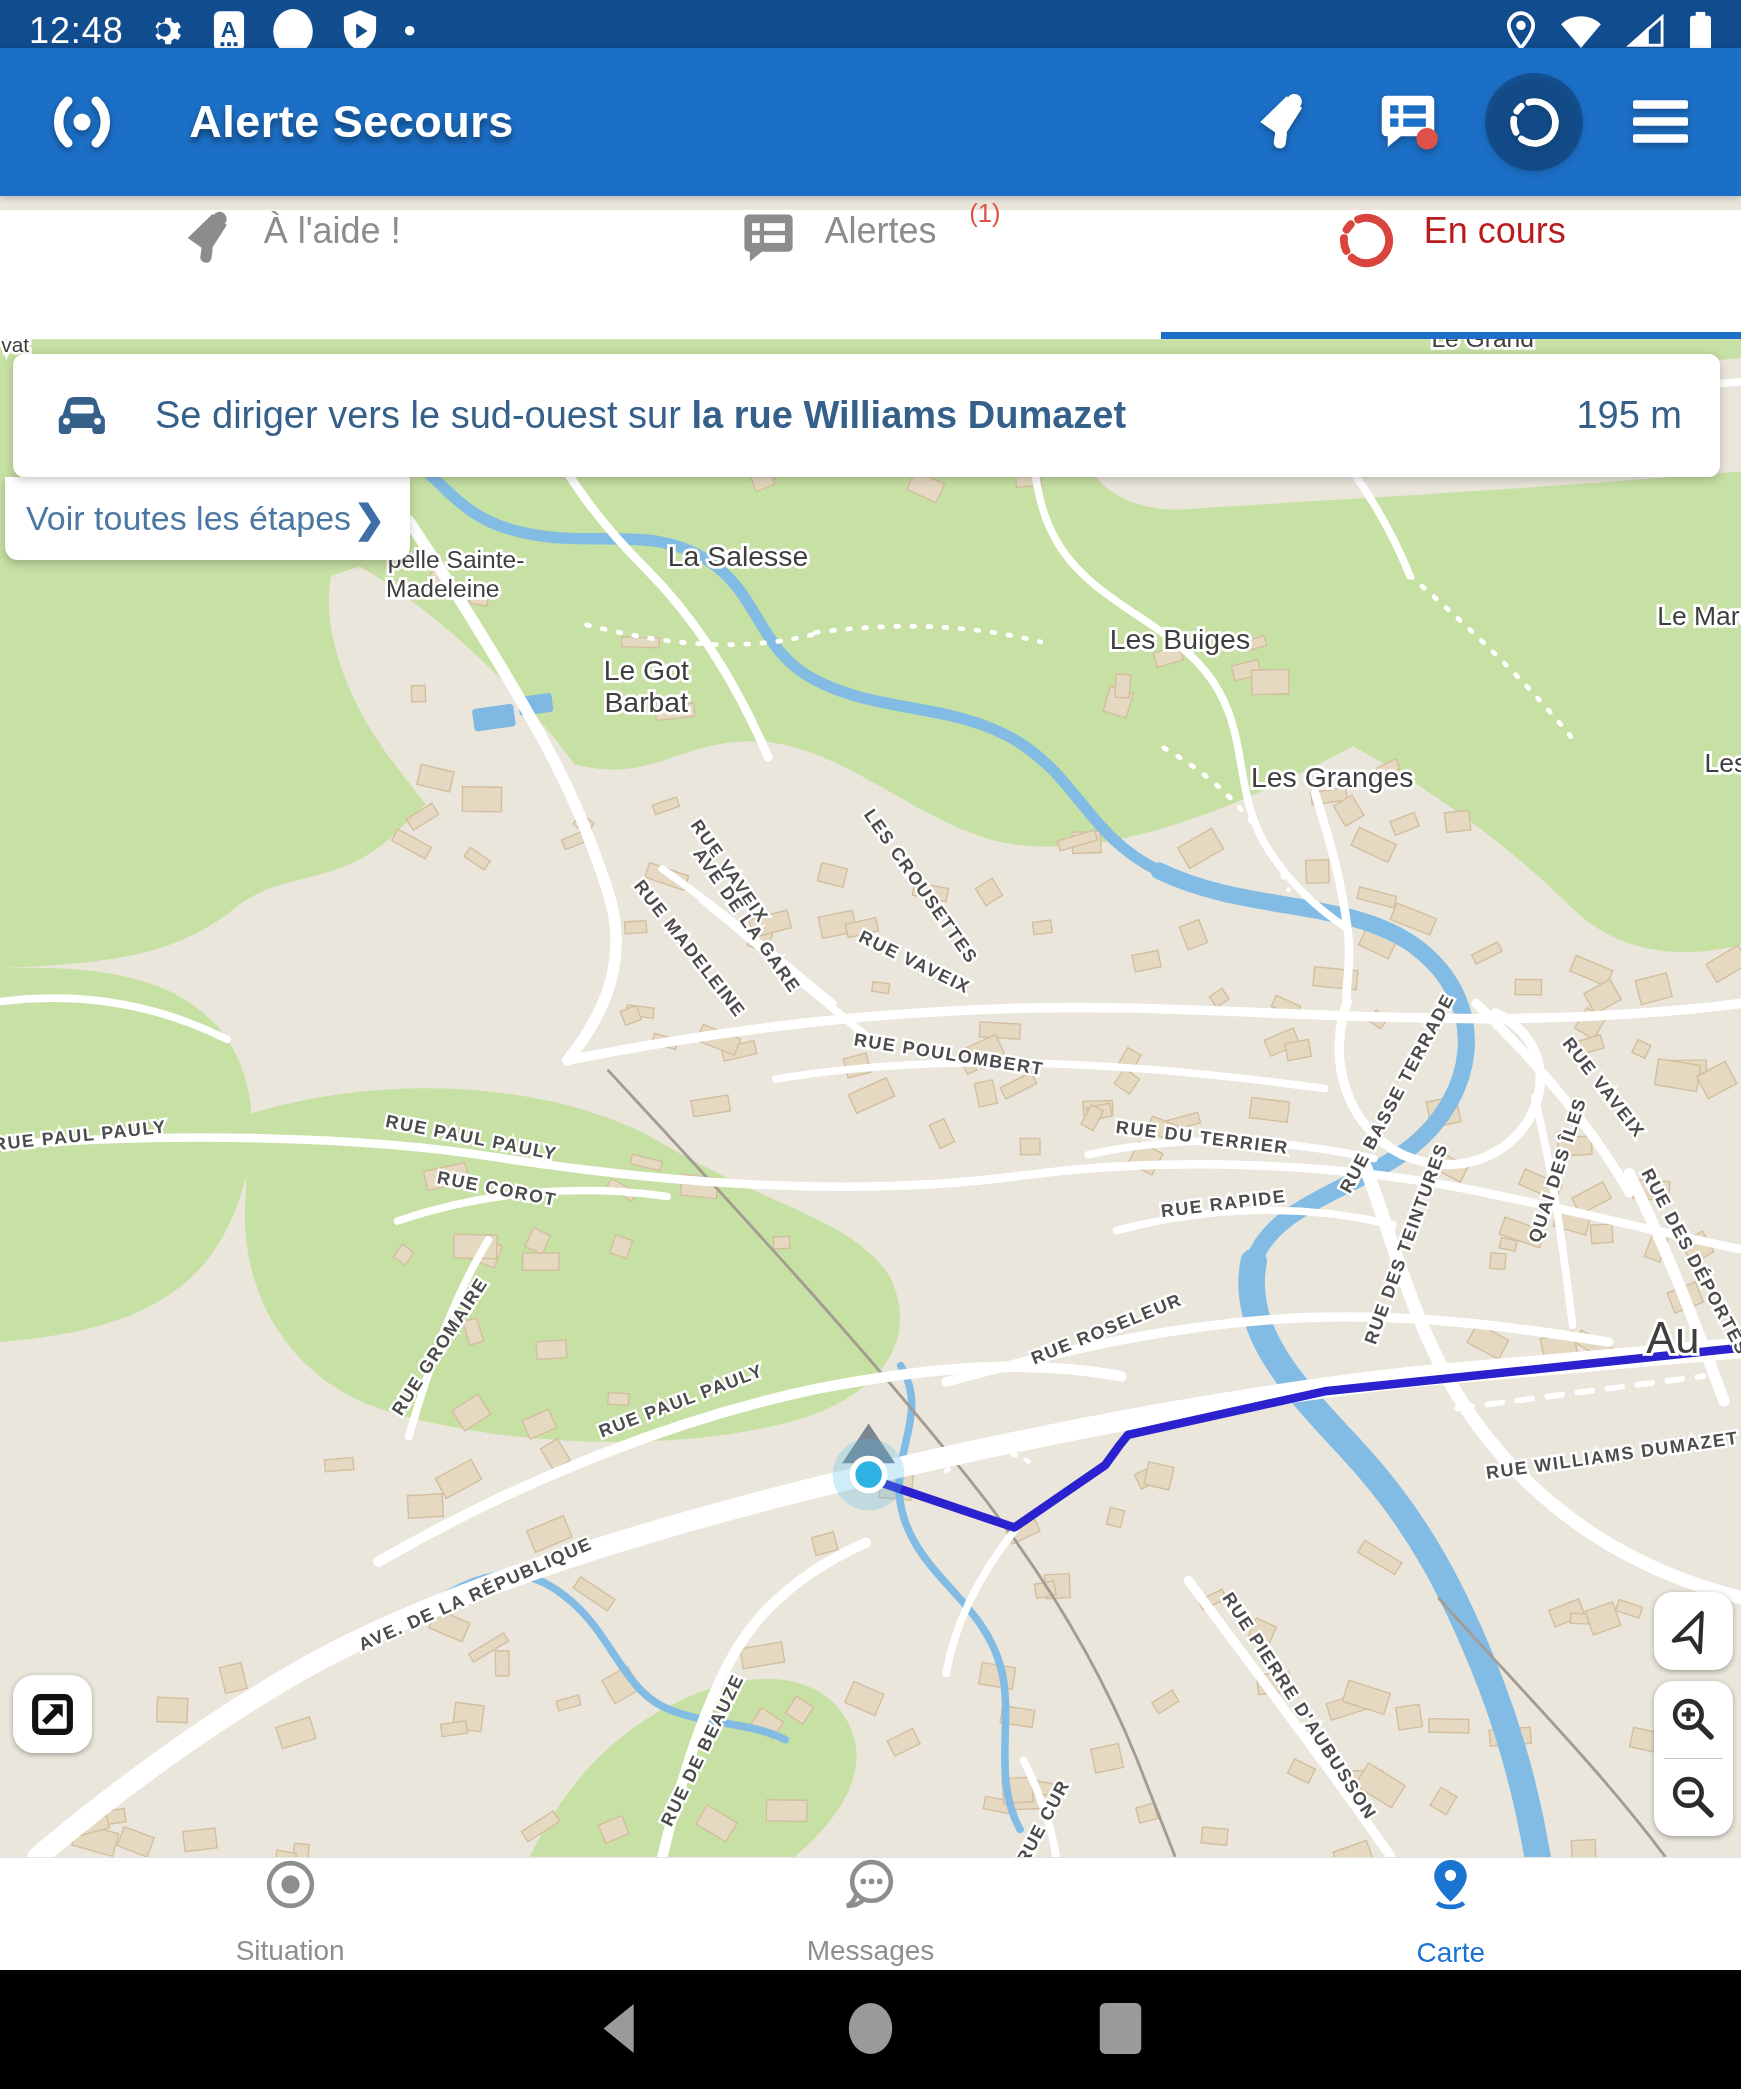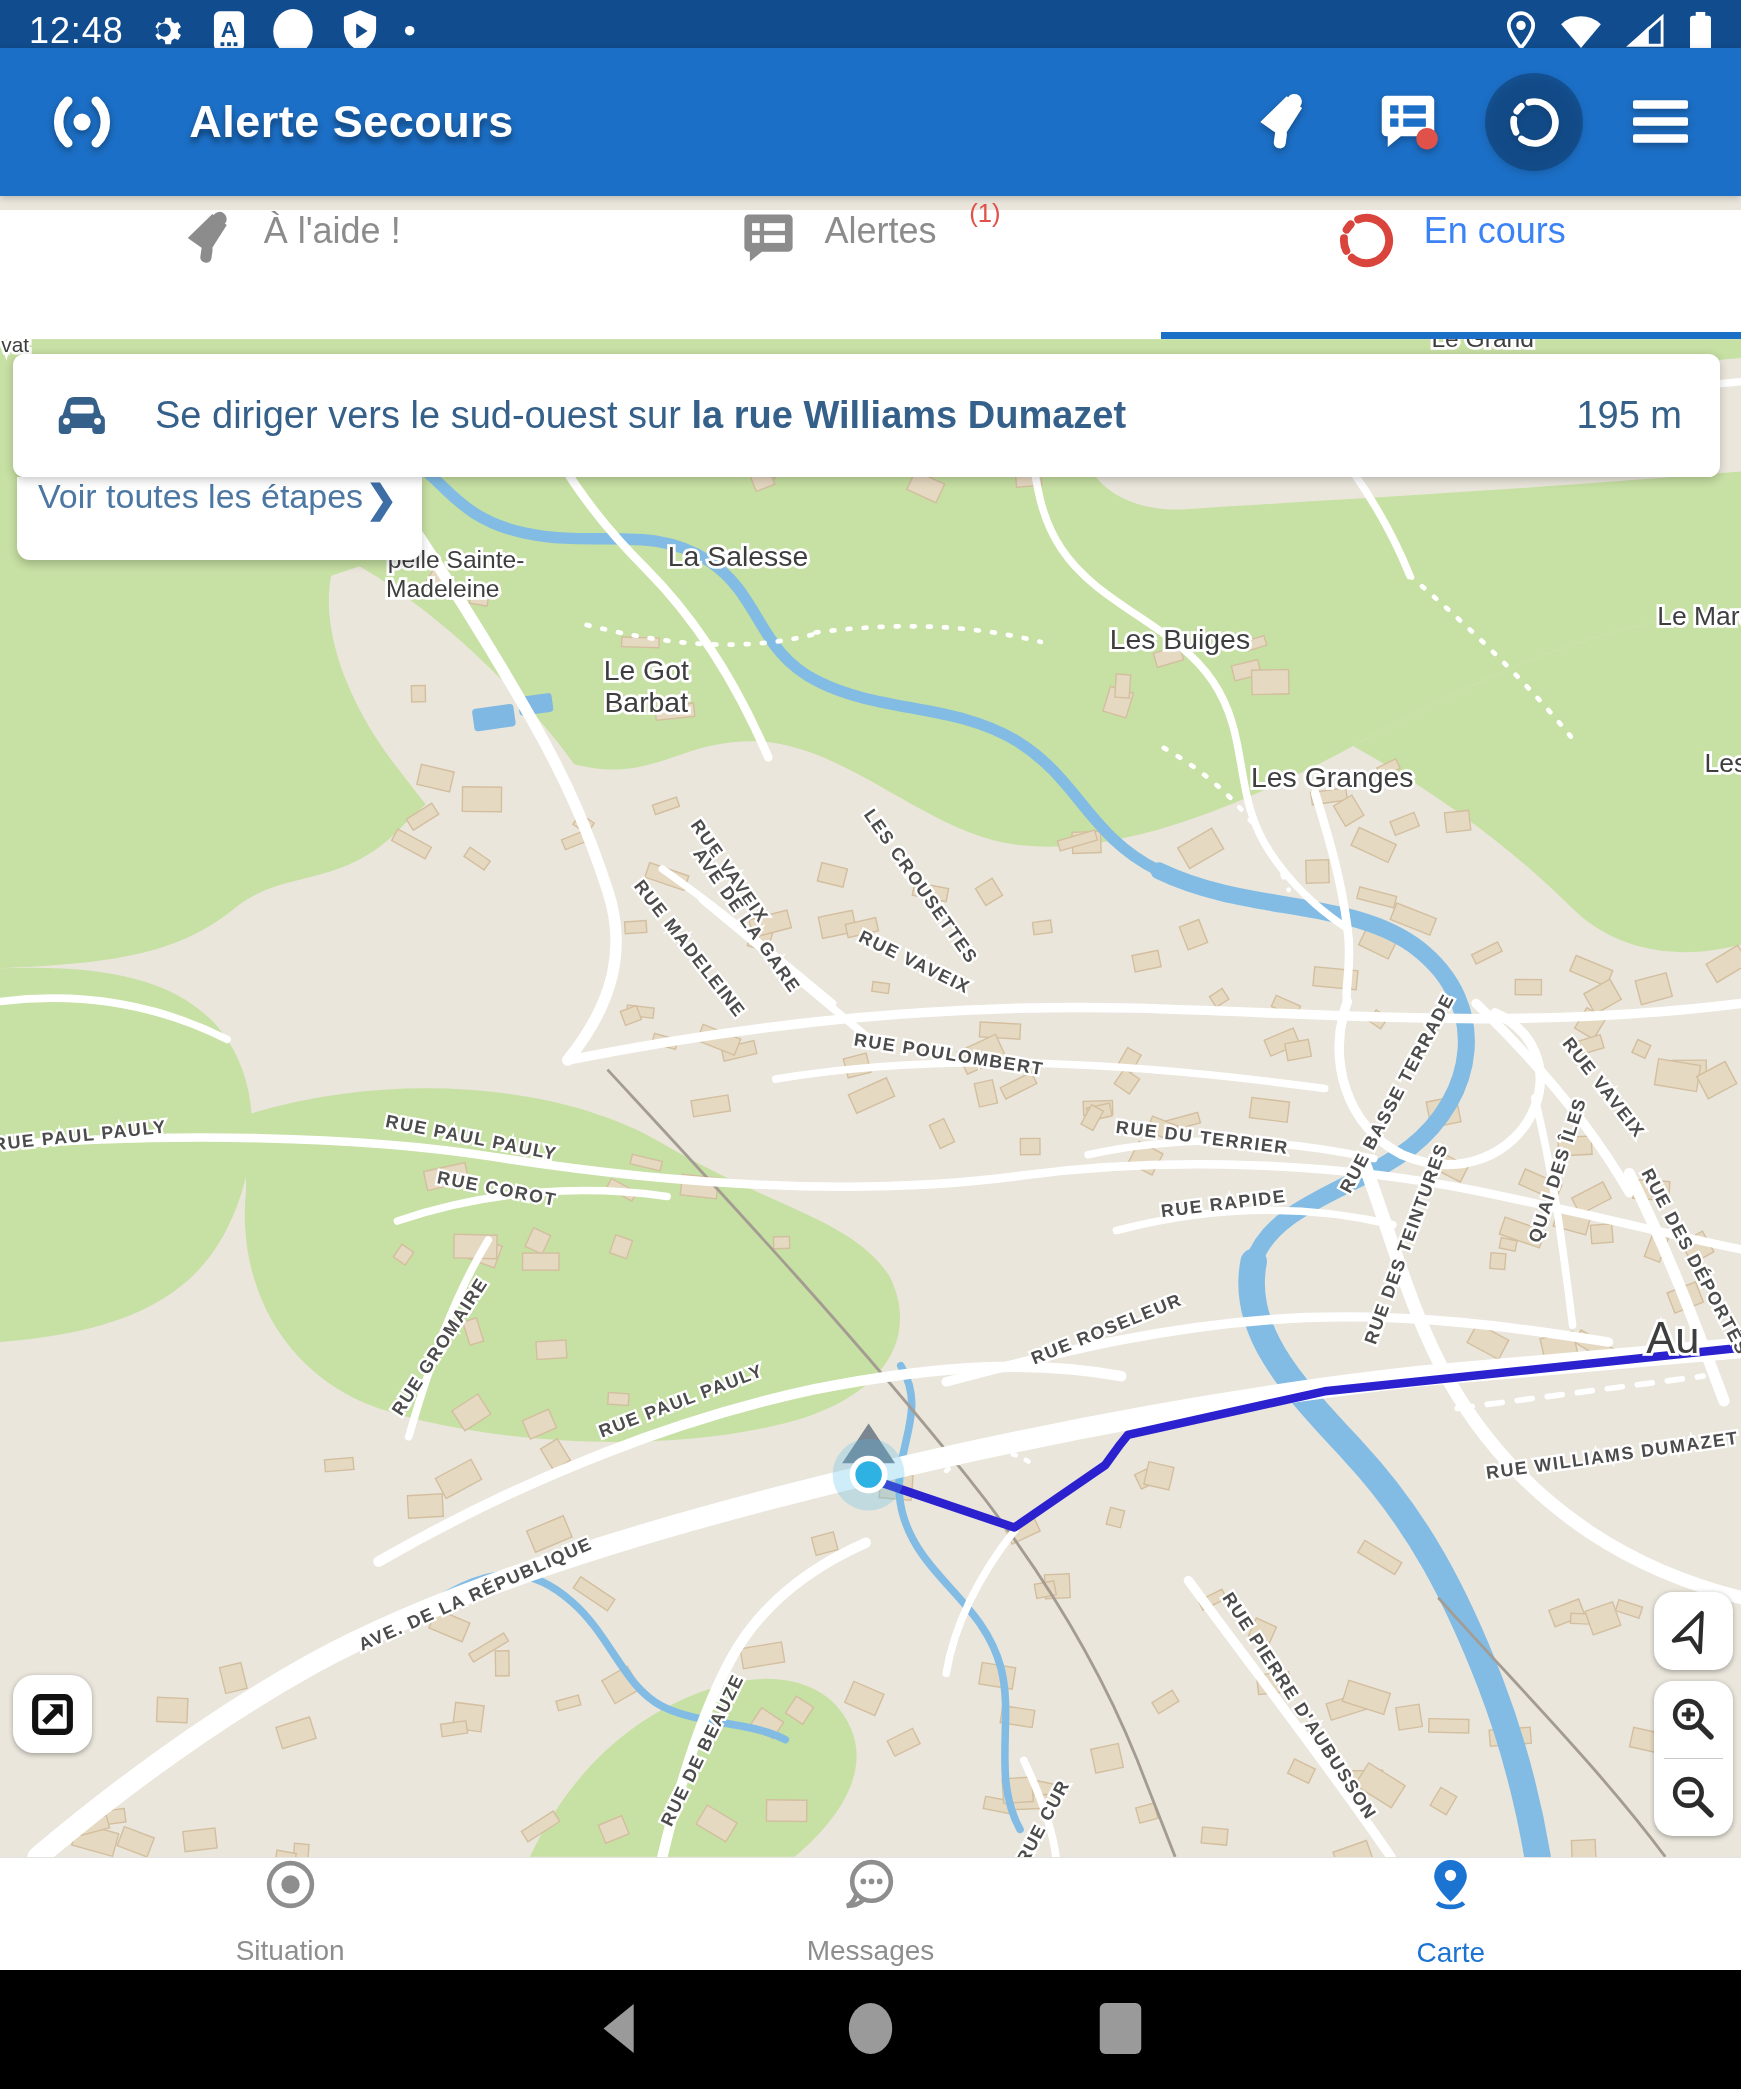--- a/index.html
+++ b/index.html
@@ -30,42 +30,42 @@
   .appbar-actions{margin-left:auto;display:flex;align-items:center;gap:28px}
   .action-btn{width:98px;height:98px;display:flex;align-items:center;justify-content:center;
     border-radius:50%;filter:drop-shadow(0 3.8px 3.8px rgba(0,0,0,.3))}
   .action-btn.circled{background:rgba(10,48,92,.45)}
 
   
   .tab-bar{position:absolute;top:210px;left:0;width:1741px;height:129px;background:#fff;display:flex;z-index:55}
   .tab{flex:1;display:flex;justify-content:center;gap:27px}
   .tab-label{font-size:36px;color:#8C8C8C}
   .tab .badge{font-size:25.6px;color:var(--badge-red);vertical-align:super;position:relative;top:-11.4px;margin-left:5.7px}
-  .tab.active .tab-label{color:#3b82f6}
+  .tab.active .tab-label{color:#b91c1c}
   .tab-indicator{position:absolute;bottom:0;left:1161px;width:580px;height:6.6px;background:var(--tab-active-underline)}
 
   
   .map-wrap{position:absolute;top:339px;left:0;width:1741px;height:1518px;overflow:hidden;background:var(--map-land)}
   .lbl-street{font-family:"Liberation Sans",sans-serif;font-size:19px;font-weight:600;letter-spacing:1.6px;
     fill:#4C4C4C;stroke:#fff;stroke-width:5px;paint-order:stroke;text-anchor:middle}
   .lbl-place{font-family:"Liberation Sans",sans-serif;font-weight:500;fill:#3E3E3E;stroke:#fff;stroke-width:6px;
     paint-order:stroke;text-anchor:middle}
   .road{fill:none;stroke:#fff;stroke-linecap:round;stroke-linejoin:round}
   .river{fill:none;stroke:var(--map-water);stroke-linecap:round}
   .rail{fill:none;stroke:#A49C92;stroke-width:3}
   .dotpath{fill:none;stroke:#fff;stroke-linecap:round}
 
   
   .nav-card{position:absolute;top:354px;left:13px;width:1707px;height:123px;background:#fff;border-radius:11.4px;
     box-shadow:0 2.8px 9.5px rgba(0,0,0,.22);display:flex;align-items:center;padding:0 38px;z-index:40}
   .nav-text{font-size:38px;color:var(--instruction-text);margin-left:42px}
   .nav-text b{font-weight:700}
   .nav-dist{margin-left:auto;font-size:38px;color:var(--instruction-text)}
-  .steps-card{position:absolute;top:477px;left:17px;width:405px;height:83px;background:#fff;
-    border-radius:0 0 13.2px 13.2px;box-shadow:0 3.8px 9.5px rgba(0,0,0,.22);display:flex;align-items:flex-start;
+  .steps-card{position:absolute;top:477px;left:5px;width:405px;height:83px;background:#fff;
+    border-radius:0 0 13.2px 13.2px;box-shadow:0 3.8px 9.5px rgba(0,0,0,.22);display:flex;align-items:center;
     padding:0 24.6px 0 21px;z-index:39;cursor:pointer}
   .steps-label{font-size:34px;color:var(--link-blue)}
   .steps-chevron{margin-left:auto;font-size:38px;color:#3E6EA6;font-weight:bold}
 
   
   .ctl{position:absolute;background:#fff;box-shadow:0 1.9px 5.7px rgba(0,0,0,.3);display:flex;
     align-items:center;justify-content:center;z-index:45}
   .ctl-compass{top:1592px;left:1654px;width:79px;height:78px;border-radius:19px}
   .ctl-zoom{top:1681px;left:1654px;width:79px;height:155px;border-radius:19px;flex-direction:column;padding:0}
   .ctl-zoom .half{width:79px;height:78px;display:flex;align-items:center;justify-content:center}

